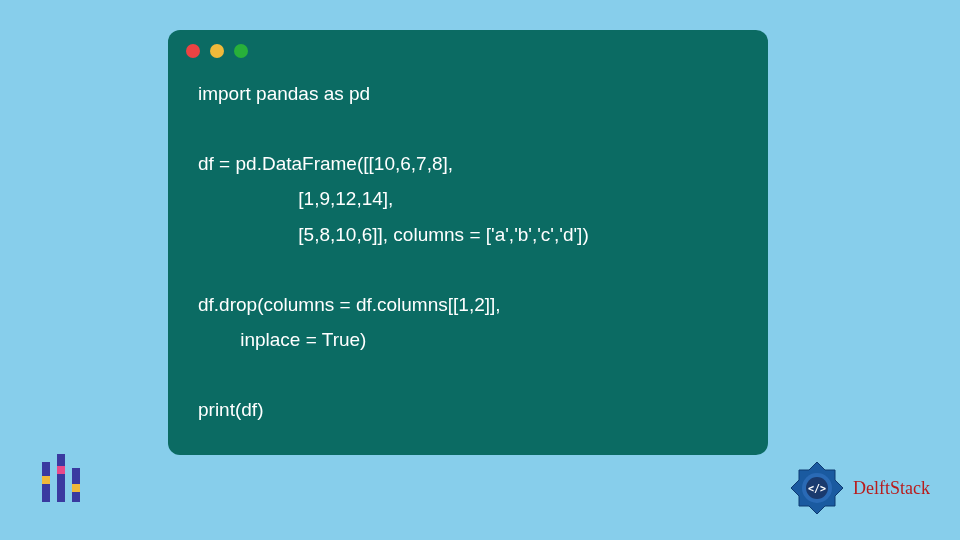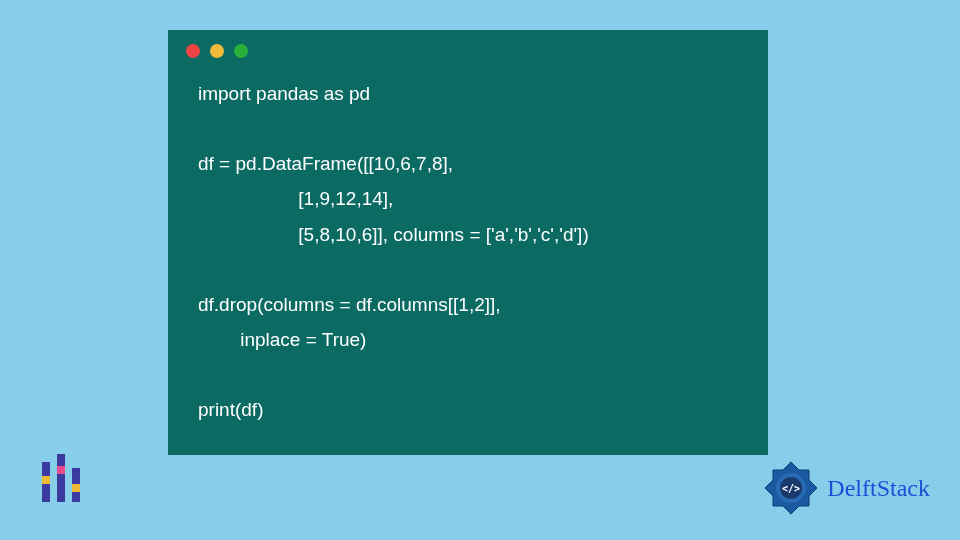--- a/index.html
+++ b/index.html
@@ -14,21 +14,21 @@
       font-family: Arial, sans-serif;
       position: relative;
       overflow: hidden;
     }
     .code-window {
       position: absolute;
       left: 168px;
       top: 30px;
       width: 600px;
       background: #0b6b63;
-      border-radius: 0;
+      border-radius: 12px;
       padding: 0;
     }
     .title-bar {
       display: flex;
       align-items: center;
       padding: 14px 18px 8px 18px;
       gap: 10px;
     }
     .dot {
       width: 14px;
@@ -61,22 +61,22 @@
       align-items: center;
       gap: 6px;
     }
     .delft-badge {
       width: 60px;
       height: 60px;
       position: relative;
     }
     .delft-text {
       font-family: Georgia, 'Times New Roman', serif;
-      font-size: 24px;
-      color: #1d4ed8;
+      font-size: 18px;
+      color: #b91c1c;
       font-weight: 500;
     }
   </style>
 </head>
 <body>
 
 <div class="code-window">
   <div class="title-bar">
     <div class="dot dot-red"></div>
     <div class="dot dot-yellow"></div>

